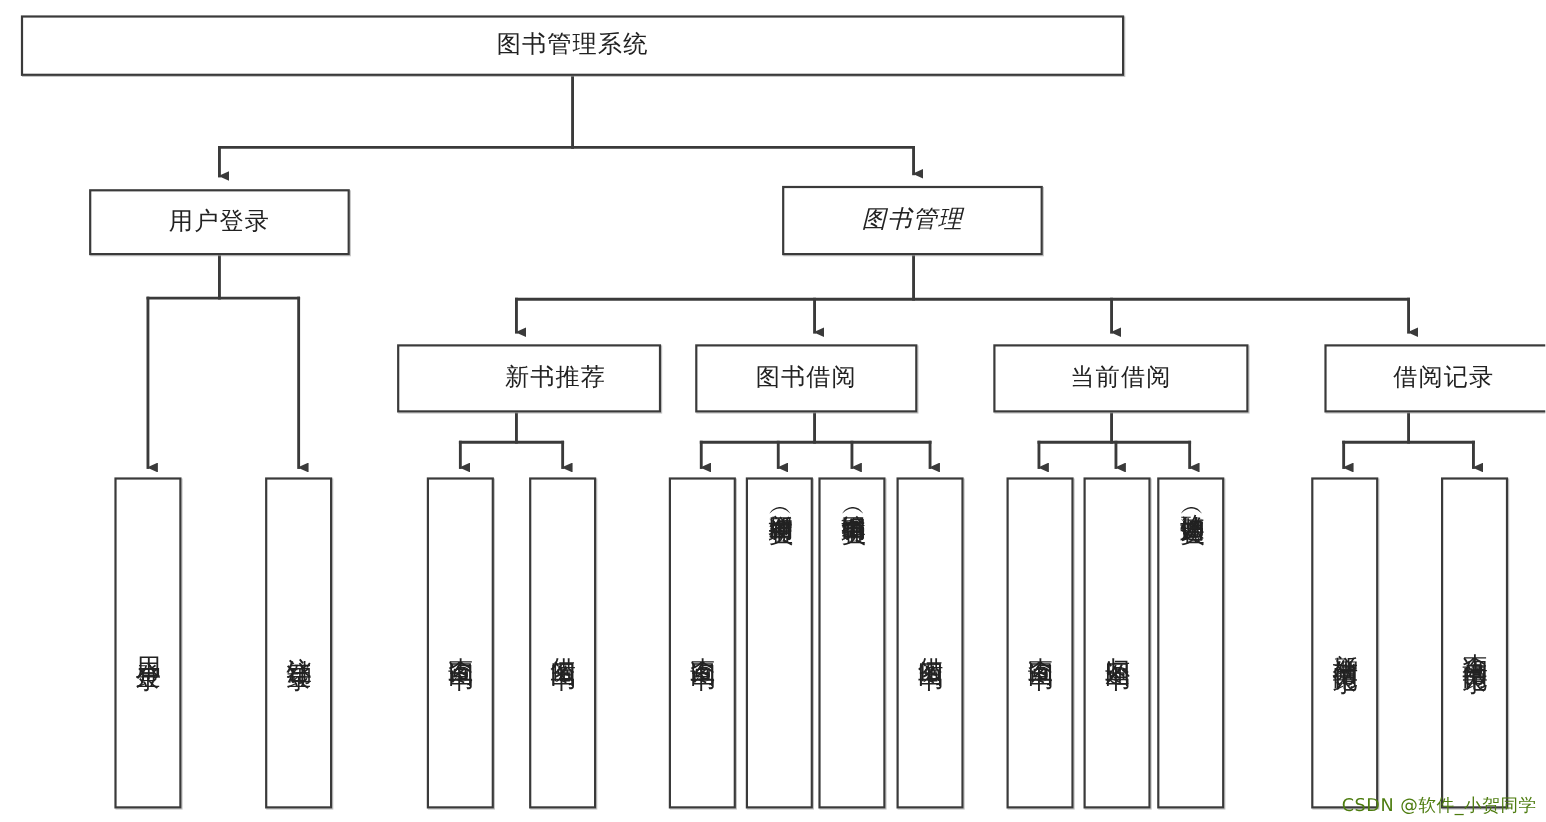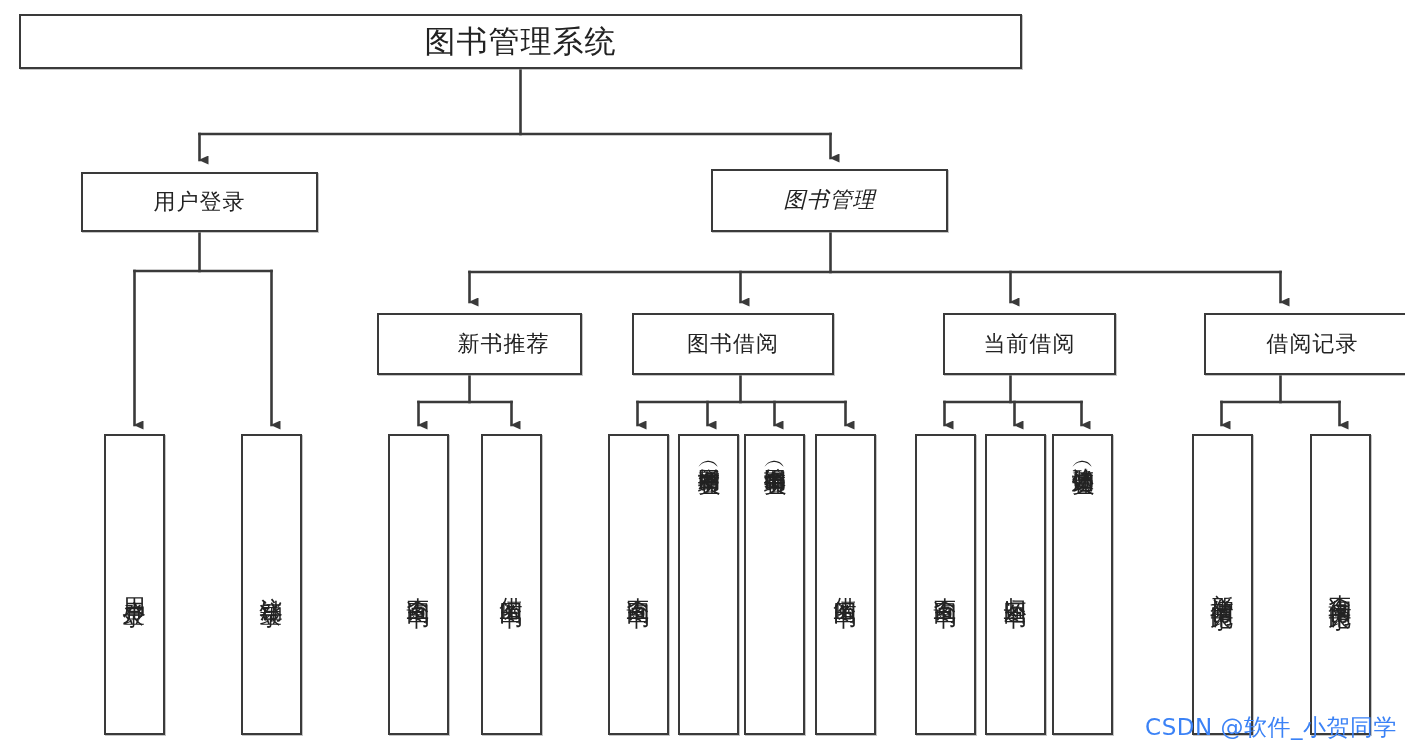--- a/index.html
+++ b/index.html
@@ -36,21 +36,21 @@
     align-items: center;
     justify-content: center;
     color: #222222;
   }
   .node.horiz {
     font-size: 22px;
     line-height: 1.1;
     letter-spacing: 1px;
   }
   .node.root {
-    font-size: 31px;
+    font-size: 22px;
   }
   .node.vert {
     align-items: flex-start;
     justify-content: center;
     padding-top: 14px;
   }
   .node.vert .vlabel {
     writing-mode: vertical-rl;
     text-orientation: upright;
     font-size: 23px;
@@ -63,22 +63,22 @@
     letter-spacing: 1px;
   }
   .node.vert.midpad {
     padding-top: 0;
     align-items: center;
   }
   #watermark {
     position: absolute;
     right: 8px;
     bottom: 4px;
-    font-size: 23px;
-    color: #3b82f6;
+    font-size: 16px;
+    color: #4d7c0f;
     letter-spacing: 0.5px;
     white-space: nowrap;
     user-select: none;
   }
 </style>
 </head>
 <body>
 
 <div id="diagram-root">
 
@@ -136,27 +136,27 @@
     <span>图书管理系统</span>
   </div>
 
   <div class="node horiz" style="left:81px; top:172px; width:237px; height:60px;">
     <span>用户登录</span>
   </div>
   <div class="node horiz" style="left:711px; top:169px; width:237px; height:63px;font-style:italic;">
     <span>图书管理</span>
   </div>
 
-  <div class="node horiz" style="left:377px; top:313px; width:205px; height:62px;padding-left:48px;">
+  <div class="node horiz" style="left:361px; top:313px; width:240px; height:62px;padding-left:48px;">
     <span>新书推荐</span>
   </div>
   <div class="node horiz" style="left:632px; top:313px; width:202px; height:62px;">
     <span>图书借阅</span>
   </div>
-  <div class="node horiz" style="left:903px; top:313px; width:173px; height:62px;margin-left:40px;">
+  <div class="node horiz" style="left:903px; top:313px; width:232px; height:62px;">
     <span>当前借阅</span>
   </div>
   <div class="node horiz" style="left:1172px; top:313px; width:217px; height:62px;margin-left:32px;">
     <span>借阅记录</span>
   </div>
 
   <div class="node vert midpad" style="left:104px; top:434px; width:61px; height:301px;">
     <span class="vlabel">用户登录</span>
   </div>
   <div class="node vert midpad" style="left:241px; top:434px; width:61px; height:301px;">

